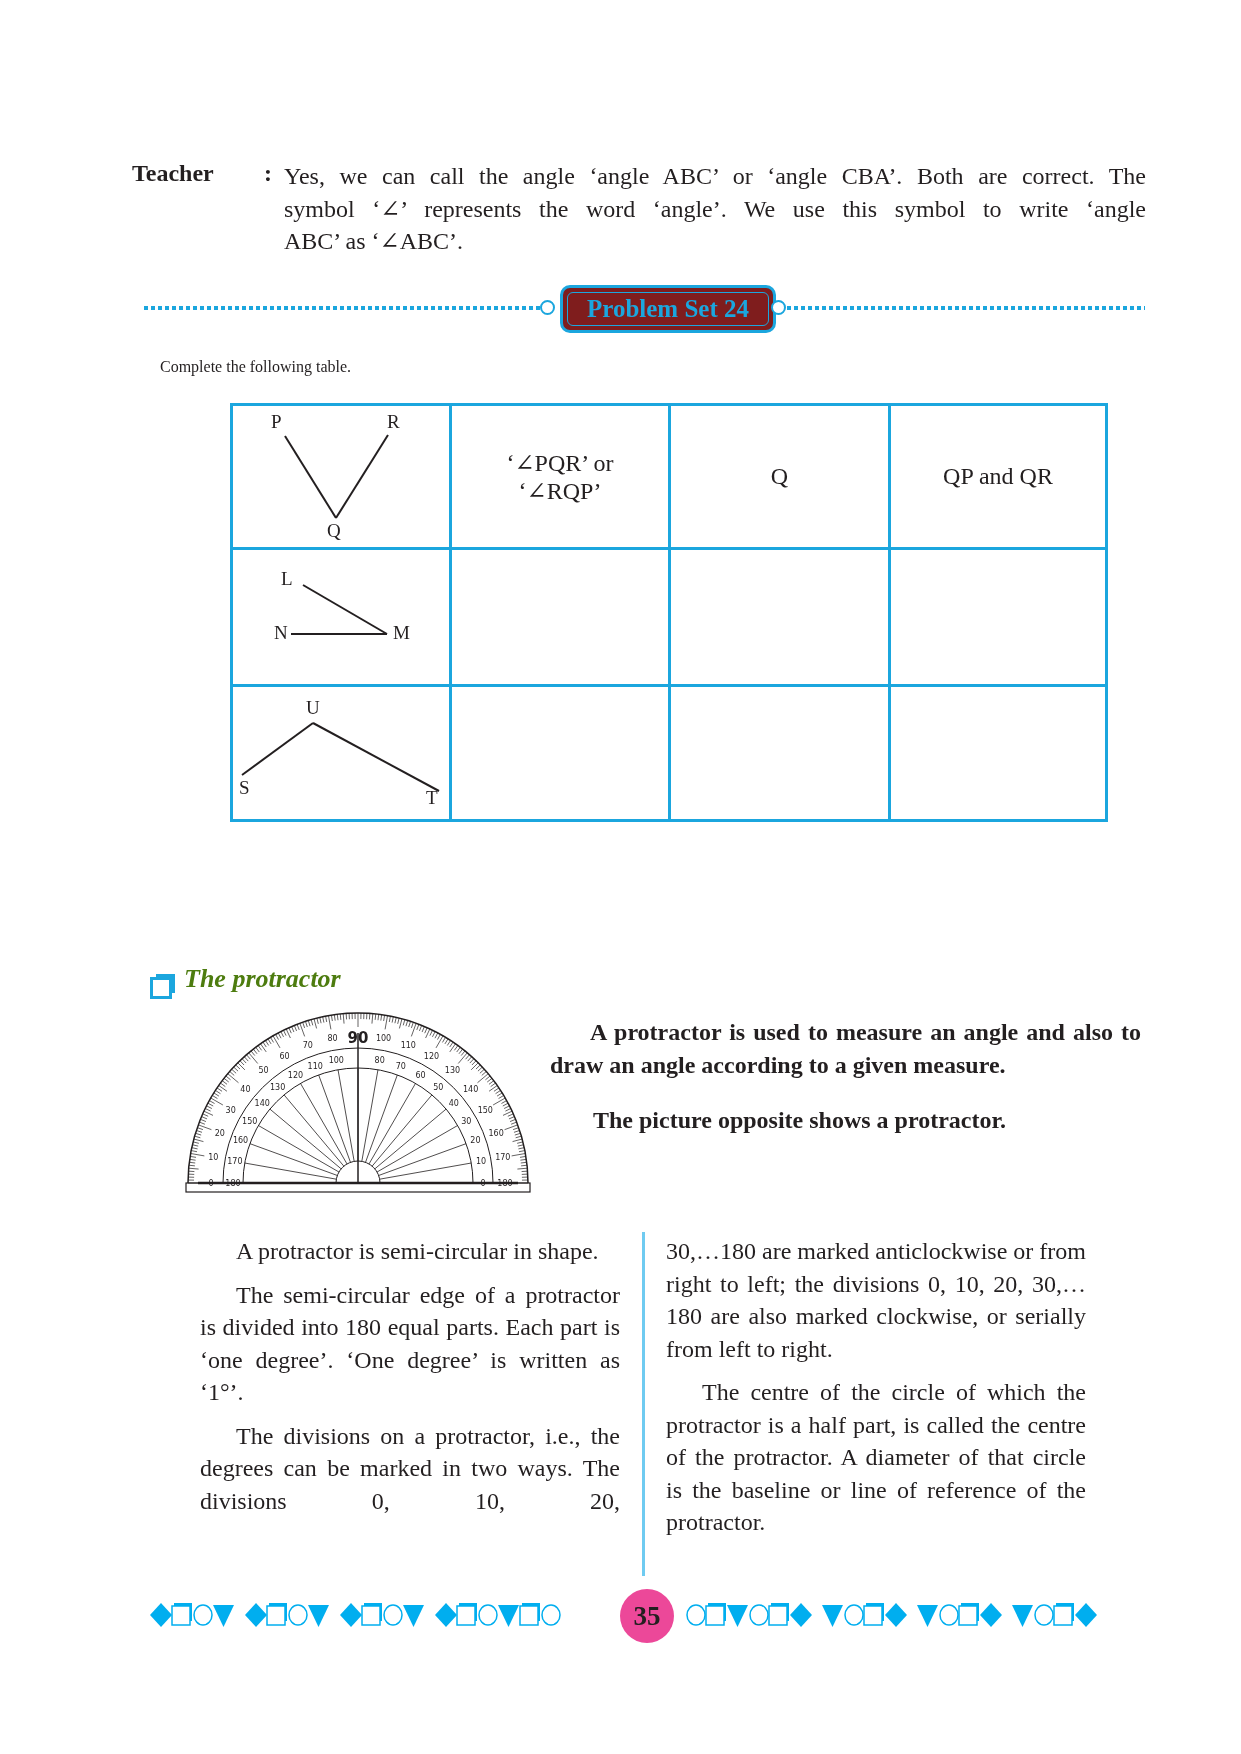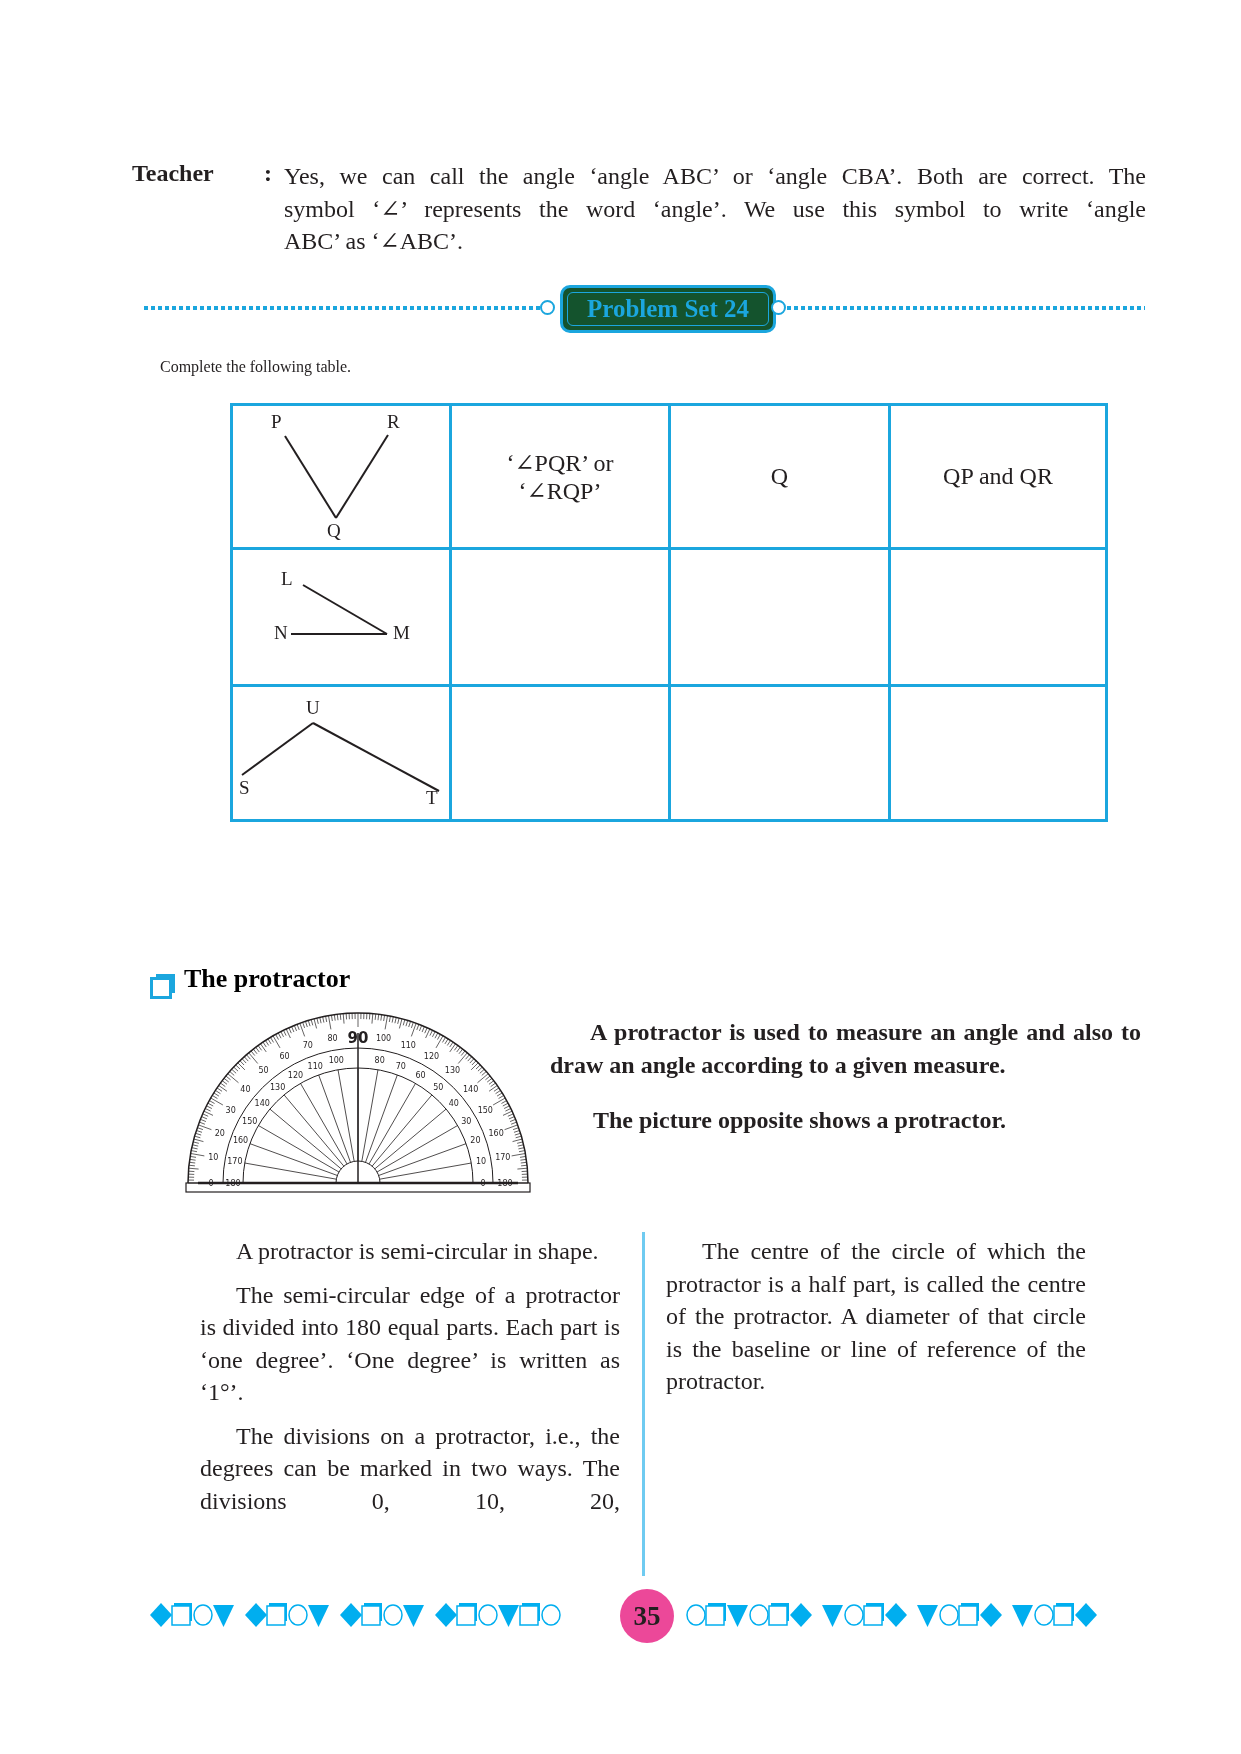--- a/index.html
+++ b/index.html
@@ -11,39 +11,39 @@
   .teacher-label { left:132px; top:160px; font-weight:bold; font-size:24px; }
   .teacher-colon { left:264px; top:160px; font-weight:bold; font-size:24px; }
   .teacher-text { left:284px; top:160px; width:862px; font-size:24px; line-height:32.5px; text-align:justify; }
   .teacher-text p { margin:0; text-align-last:left; }
 
   
   .ps-line { top:306px; height:4px; background-image:linear-gradient(to right,#1ba6de 60%, transparent 60%);
              background-size:7px 4px; background-repeat:repeat-x; }
   .ps-circle { width:11px; height:11px; border:2.5px solid #1ba6de; border-radius:50%; top:300px; background:#fff; }
   .ps-box { left:560px; top:285px; width:216px; height:48px; box-sizing:border-box;
-            border:3px solid #1ba6de; border-radius:10px; background:#14532d; }
+            border:3px solid #1ba6de; border-radius:10px; background:#7f1d1d; }
   .ps-box-inner { position:absolute; left:4px; top:4px; right:4px; bottom:4px; border:1.5px solid #1ba6de; border-radius:6px;
                   display:flex; align-items:center; justify-content:center;
                   color:#1ba6de; font-weight:bold; font-size:25px; }
 
   .instr { left:160px; top:358px; font-size:16px;text-align:center; }
 
   
   .tbl { left:230px; top:403px; border-collapse:collapse; table-layout:fixed; }
   .tbl td, .tbl th { border:3px solid #1ba6de; padding:0; text-align:center; vertical-align:middle; font-size:24px; }
   .tbl th { background:#cdebf9; font-weight:bold; height:94px; line-height:32px; }
   .tbl td { position:relative; }
   .diag { position:absolute; left:0; top:0; }
   .lbl { position:absolute; font-size:19px; }
 
   
   .sec-icon { left:150px; top:977px; width:16px; height:16px; border:3px solid #1ba6de; }
   .sec-icon::after { content:""; position:absolute; right:-6px; top:-6px; width:16px; height:16px; border-top:3px solid #1ba6de; border-right:3px solid #1ba6de; }
-  .sec-title { left:184px; top:964px; color:#000000; font-weight:bold; font-size:26px; }
+  .sec-title { left:184px; top:964px; color:#4d7c0f; font-weight:bold; font-size:26px;font-style:italic; }
 
   .intro { left:551px; top:1016px; width:590px; font-size:24px; line-height:33px; text-align:justify;font-weight:bold; }
   .intro p { margin:0 0 22px 0; text-indent:42px; }
 
   .col { top:1235px; width:420px; font-size:24px; line-height:32.5px; text-align:justify; }
   .col p { margin:0 0 11px 0; text-indent:36px; }
   .col p.noindent { text-indent:0; }
   .col-left { left:200px; }
   .col-right { left:666px; }
   .col-divider { left:642px; top:1232px; width:3px; height:344px; background:#6fcbf1; }
@@ -388,20 +388,21 @@
   <p>The picture opposite shows a protractor.</p>
 </div>
 
 <div class="abs col col-left">
   <p>A protractor is semi-circular in shape.</p>
   <p>The semi-circular edge of a protractor is divided into 180 equal parts. Each part is ‘one degree’. ‘One degree’ is written as ‘1°’.</p>
   <p style="text-align-last:justify">The divisions on a protractor, i.e., the degrees can be marked in two ways. The divisions 0, 10, 20,</p>
 </div>
 <div class="abs col-divider"></div>
 <div class="abs col col-right">
+  <p class="noindent">30,…180 are marked anticlockwise or from right to left; the divisions 0, 10, 20, 30,…180 are also marked clockwise, or serially from left to right.</p>
   <p>The centre of the circle of which the protractor is a half part, is called the centre of the protractor. A diameter of that circle is the baseline or line of reference of the protractor.</p>
 </div>
 
 <svg class="abs" style="left:148px; top:1600px;" width="460" height="30" id="footL">
     <polygon points="13,3 24,15 13,27 2,15" fill="#00aeef"></polygon>
     <g>
       <rect x="26" y="3" width="18" height="18" fill="#00aeef"></rect>
       <rect x="24" y="6" width="18" height="19" fill="#fff" stroke="#00aeef" stroke-width="1.5"></rect>
     </g>
     <ellipse cx="55" cy="15" rx="9" ry="10" fill="none" stroke="#00aeef" stroke-width="1.5"></ellipse>

